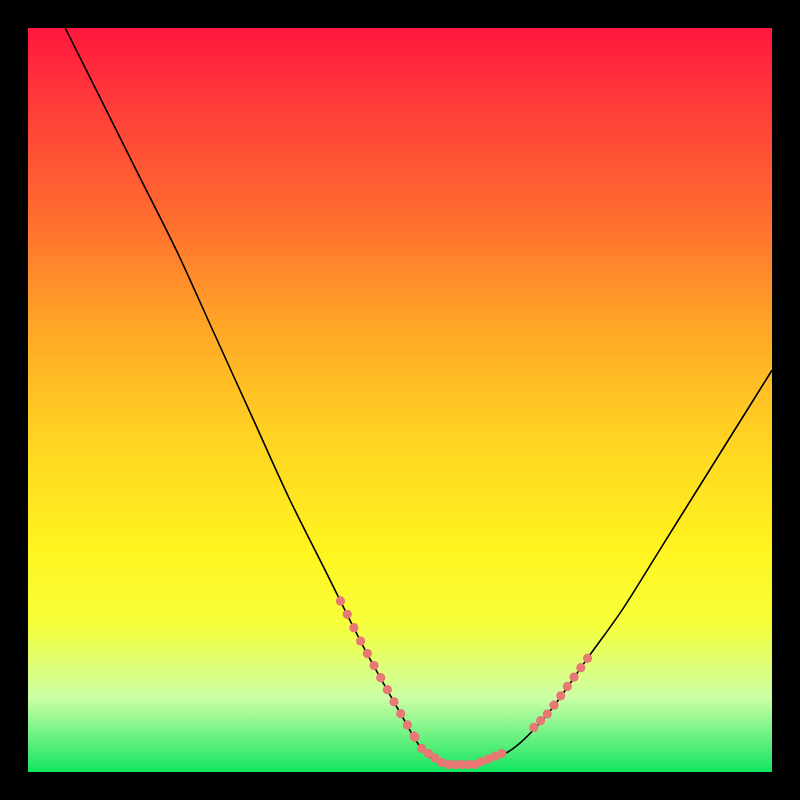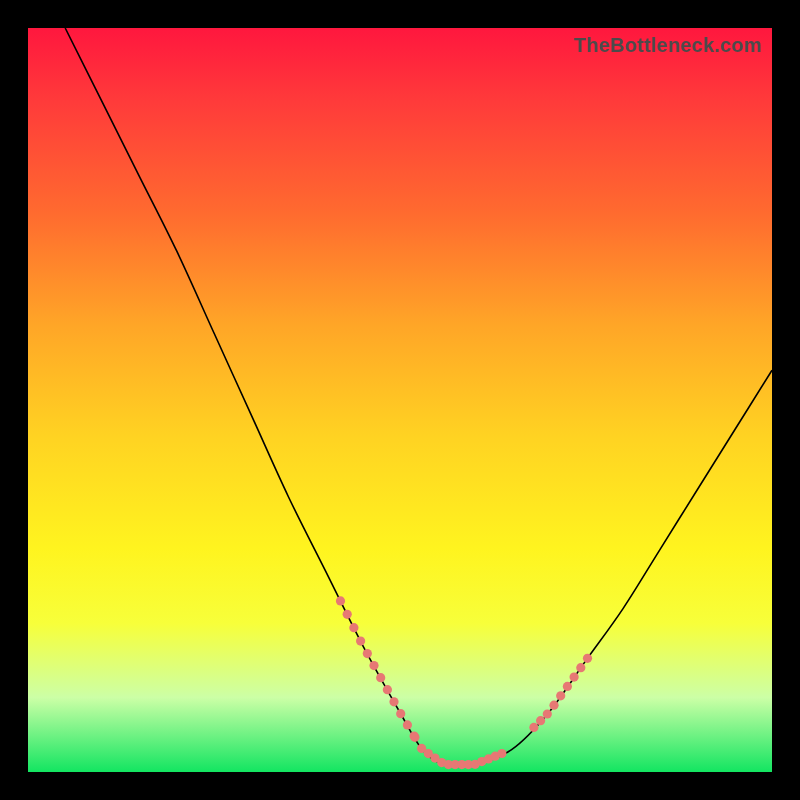--- a/index.html
+++ b/index.html
@@ -53,21 +53,20 @@
     stroke-width: 1.6;
   }
   .dot {
     fill: #e77874;
   }
 </style>
 </head>
 <body>
 
 <div class="frame">
-  <div class="watermark">TheBottleneck.com</div>
 
   <svg class="curve" viewBox="0 0 744 744">
     <path id="main-path" class="main-line" d="M 37.2 0 C 43.400000000000006 12.399999999999997, 62.00000000000001 49.59999999999998, 74.4 74.39999999999998 C 86.80000000000001 99.19999999999997, 99.19999999999999 123.99999999999994, 111.6 148.79999999999995 C 124 173.59999999999997, 136.4 197.16000000000003, 148.8 223.20000000000005 C 161.20000000000002 249.24000000000007, 173.6 277.76000000000005, 186 305.04 C 198.4 332.32, 210.79999999999998 359.6, 223.2 386.88 C 235.6 414.15999999999997, 247.99999999999997 442.68, 260.4 468.72 C 272.79999999999995 494.76000000000005, 285.20000000000005 518.32, 297.6 543.12 C 310 567.92, 322.40000000000003 593.96, 334.8 617.52 C 347.2 641.0799999999999, 362.08 667.12, 372 684.48 C 381.92 701.84, 386.88 713, 394.32 721.68 C 401.76 730.3599999999999, 407.96000000000004 734.0799999999999, 416.64000000000004 736.56 C 425.32000000000005 739.04, 435.24 739.04, 446.4 736.56 C 457.55999999999995 734.0799999999999, 471.20000000000005 730.3599999999999, 483.6 721.68 C 496 713, 508.4 699.36, 520.8 684.48 C 533.1999999999999 669.6, 545.6 649.76, 558 632.4 C 570.4 615.04, 582.8000000000001 598.92, 595.2 580.3199999999999 C 607.6 561.7199999999999, 620 540.64, 632.4 520.8 C 644.8 500.96, 657.2 481.11999999999995, 669.6 461.28 C 682 441.44, 694.4 421.6, 706.8 401.76 C 719.1999999999999 381.91999999999996, 737.8 352.15999999999997, 744 342.23999999999995"></path>
     <g id="dots-group">
         <circle cx="312.5" cy="572.9" r="4.6" class="dot"></circle>
         <circle cx="319.2" cy="586.3" r="4.6" class="dot"></circle>
         <circle cx="325.9" cy="599.7" r="4.6" class="dot"></circle>
         <circle cx="332.6" cy="613.1" r="4.6" class="dot"></circle>
         <circle cx="339.3" cy="625.6" r="4.6" class="dot"></circle>
         <circle cx="346.0" cy="637.6" r="4.6" class="dot"></circle>

